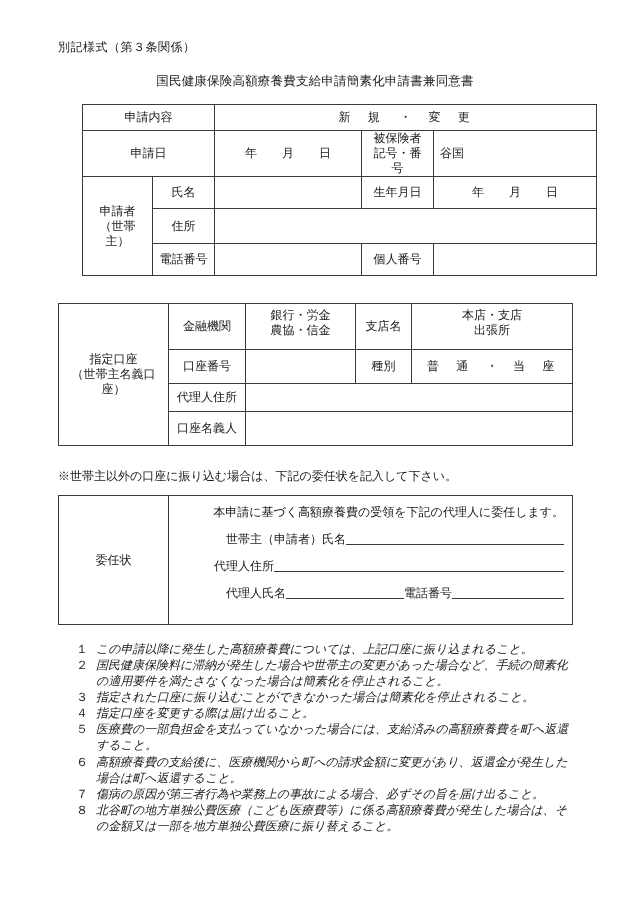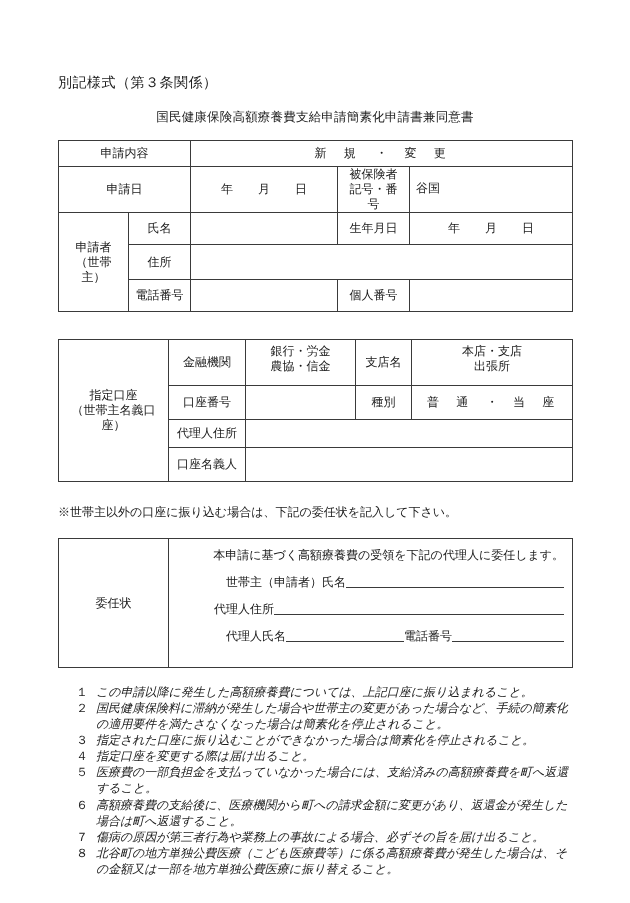--- a/index.html
+++ b/index.html
@@ -17,22 +17,22 @@
   }
   .page {
     position: absolute;
     left: 58px;
     top: 0;
     width: 514px;
   }
 
   
   .form-code {
-    font-size: 14px;
-    margin-top: 74px;
+    font-size: 12px;
+    margin-top: 39px;
     letter-spacing: 0.5px;
   }
   .doc-title {
     font-size: 12.5px;
     text-align: center;
     margin-top: 17px;
     margin-bottom: 12px;
     letter-spacing: 0.2px;
   }
 
@@ -44,41 +44,41 @@
     font-size: 12px;
   }
   table.form td {
     border: 1px solid #3a3a3a;
     padding: 0 6px;
     vertical-align: middle;
     line-height: 1.25;
   }
   .c { text-align: center; }
   .r { text-align: center; }
-  .l { text-align: left; font-family: Liberation Mono, monospace; }
-
-  #applicant-table { margin-top: 14px; }
+  .l { text-align: left; }
+
+  #applicant-table { margin-top: 14px; margin-left: 24px; }
   #bank-table { margin-top: 27px; }
   #poa-table  { margin-top: 6px; }
   .spaced-mid  { letter-spacing: 0.22em; }
 
   .two-line { line-height: 1.22; }
 
   
   .datefields {
     display: inline-block;
     white-space: nowrap;
   }
   .datefields span { padding: 0 11px; }
 
   
   .poa-note {
     font-size: 12px;
     margin-top: 22px;
-    margin-bottom: 17px;
+    margin-bottom: 10px;
   }
   .poa-body {
     padding: 9px 8px 9px 10px !important;
     vertical-align: top !important;
   }
   .poa-line {
     font-size: 12px;
     margin: 0 0 11px 0;
     white-space: nowrap;
     text-align: right;

